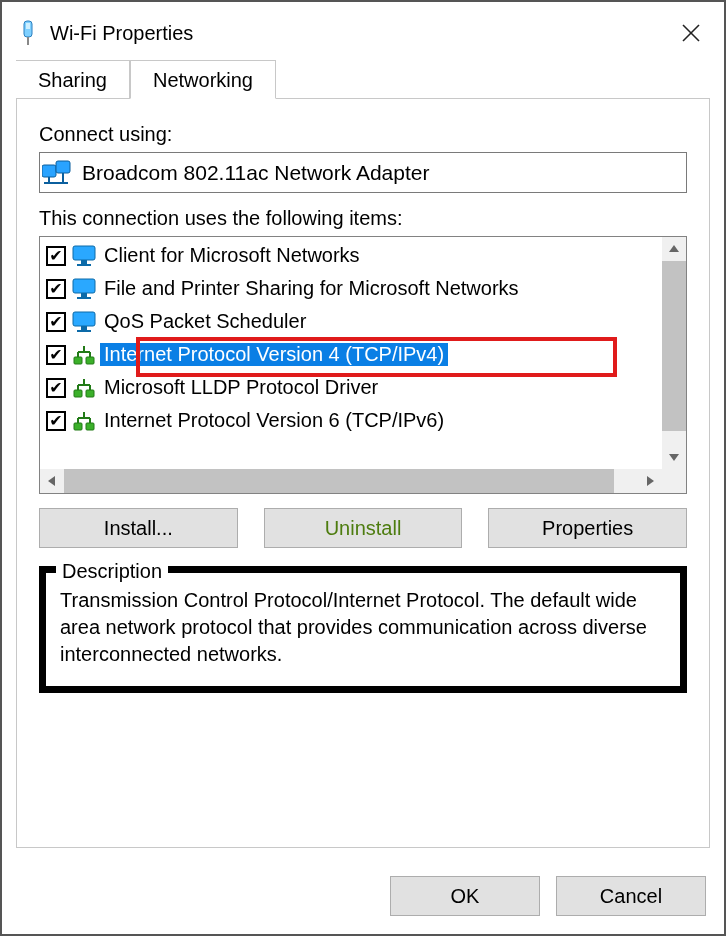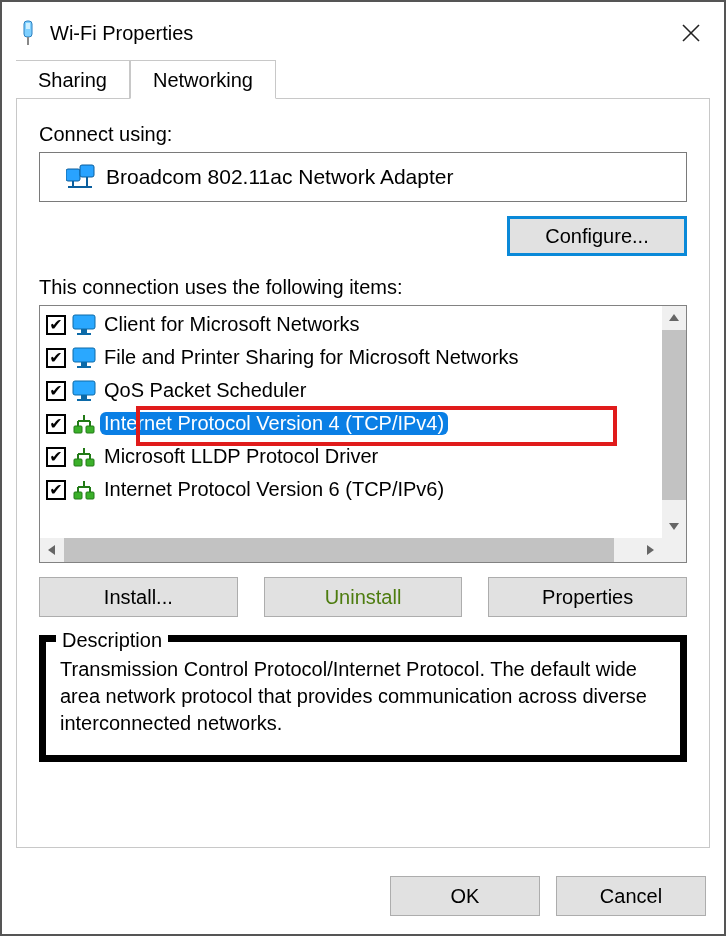--- a/index.html
+++ b/index.html
@@ -61,24 +61,24 @@
     margin-top:-1px;
     padding: 24px 22px 18px 22px;
     position:relative;
     height: calc(100% - 44px);
   }
 
   .section-label { font-size:20px; margin-bottom:6px; }
 
   .adapter-box {
     border:1px solid #7a7a7a;
-    height:50px;
+    height:41px;
     display:flex;
     align-items:center;
-    padding:0 26px;
+    padding:0 2px;
     margin-bottom:14px;
   }
   .adapter-icon { width:30px; height:28px; margin-right:10px; }
   .adapter-name { font-size:21px; }
 
   .configure-row { text-align:right; margin-bottom:20px; }
   .btn {
     min-width:180px;
     height:40px;
     background:#e1e1e1;
@@ -121,21 +121,20 @@
     margin-right:6px;
     display:flex; align-items:center; justify-content:center;
     font-size:16px; line-height:1;
     flex-shrink:0;
   }
   .list-row .item-icon { width:24px; height:22px; margin-right:4px; flex-shrink:0; }
   .list-row .item-label { padding:0 4px; }
   .list-row.selected .item-label {
     background:#0a7fe5;
     color:#fff;
-    border-radius:6px;
   }
   .highlight-box {
     position:absolute;
     border:4px solid #e01b1b;
     top:100px; left:96px; width:481px; height:40px;
     pointer-events:none;
     z-index:5;
   }
 
   
@@ -239,23 +238,20 @@
           <rect x="0" y="6" width="14" height="12" rx="2" fill="#29a3ff" stroke="#0b5f9e"></rect>
           <rect x="14" y="2" width="14" height="12" rx="2" fill="#29a3ff" stroke="#0b5f9e"></rect>
           <line x1="7" y1="18" x2="7" y2="24" stroke="#0b5f9e" stroke-width="2"></line>
           <line x1="21" y1="14" x2="21" y2="24" stroke="#0b5f9e" stroke-width="2"></line>
           <line x1="2" y1="24" x2="26" y2="24" stroke="#0b5f9e" stroke-width="2"></line>
         </svg>
       </span>
       <span class="adapter-name">Broadcom 802.11ac Network Adapter</span>
     </div>
 
-    <div class="configure-row">
-      <button class="btn primary-outline">Configure...</button>
-    </div>
 
     <div class="section-label">This connection uses the following items:</div>
 
     <div class="list-box">
       <div class="list-body" id="list-body">
           <div class="list-row">
             <span class="cb">✔</span>
             <span class="item-icon">
               <svg viewBox="0 0 24 22">
                 <rect x="1" y="1" width="22" height="14" rx="2" fill="#2aa8ff" stroke="#0c6aa8"></rect>

